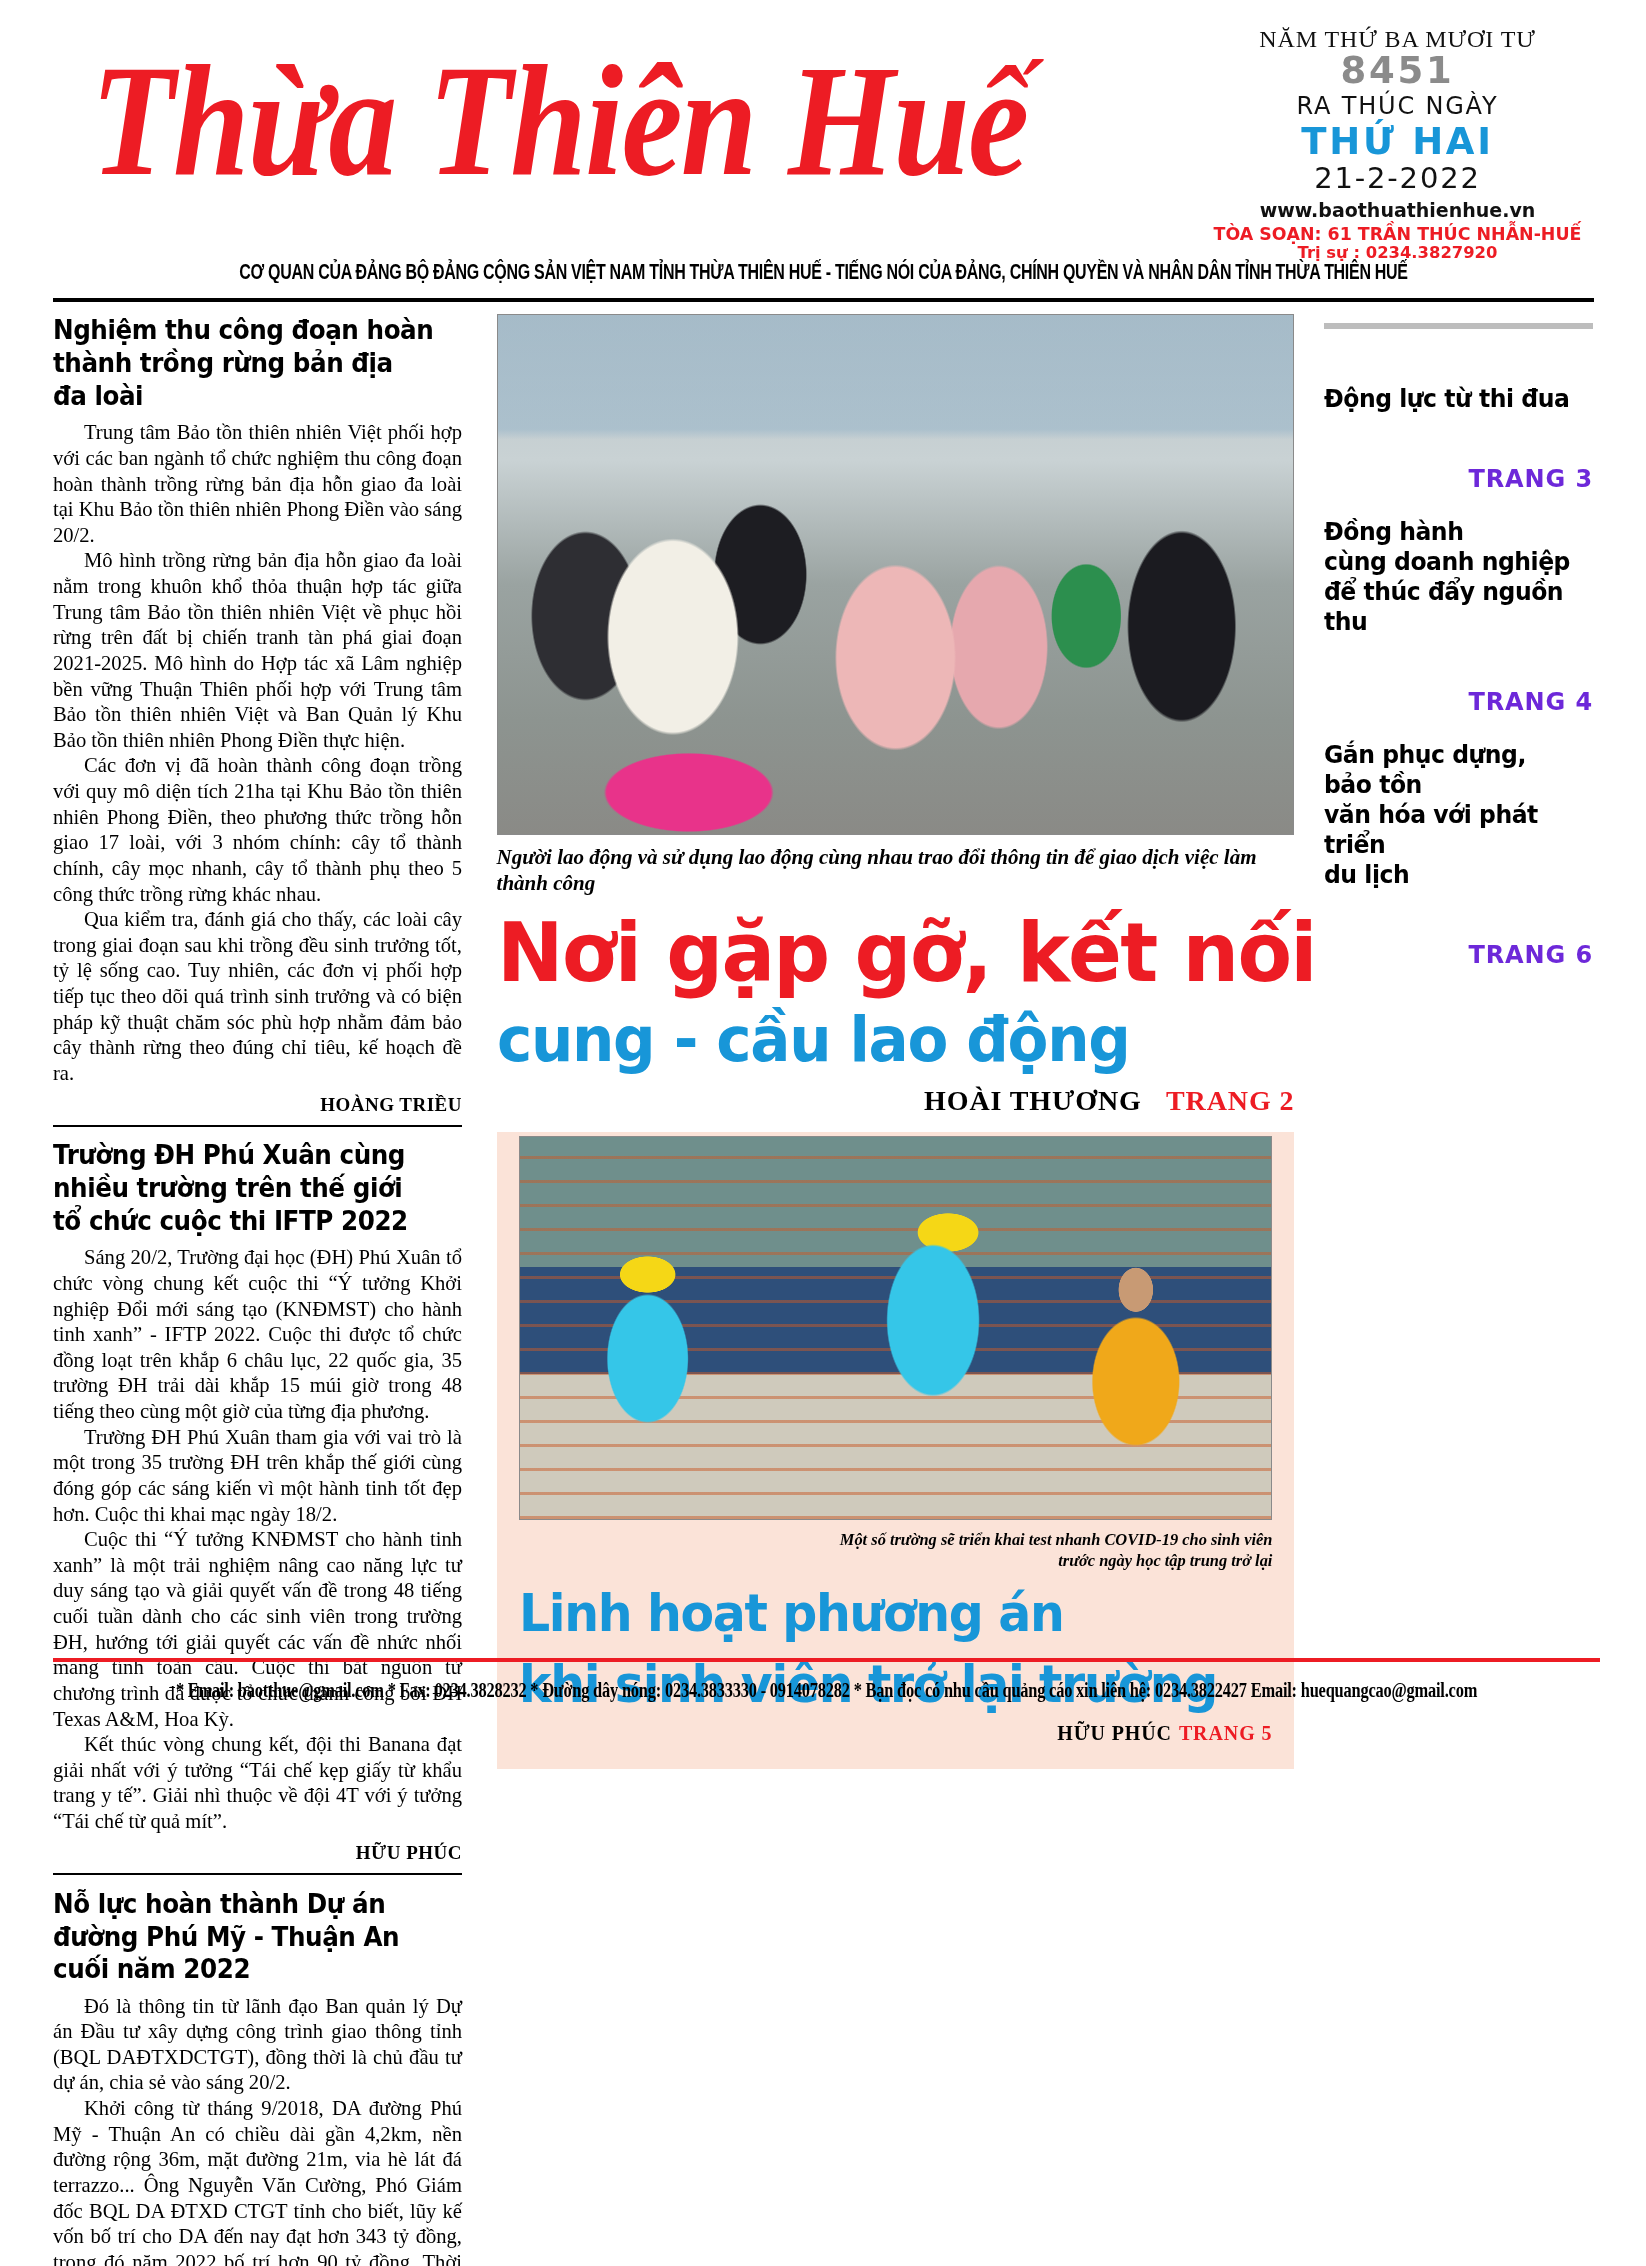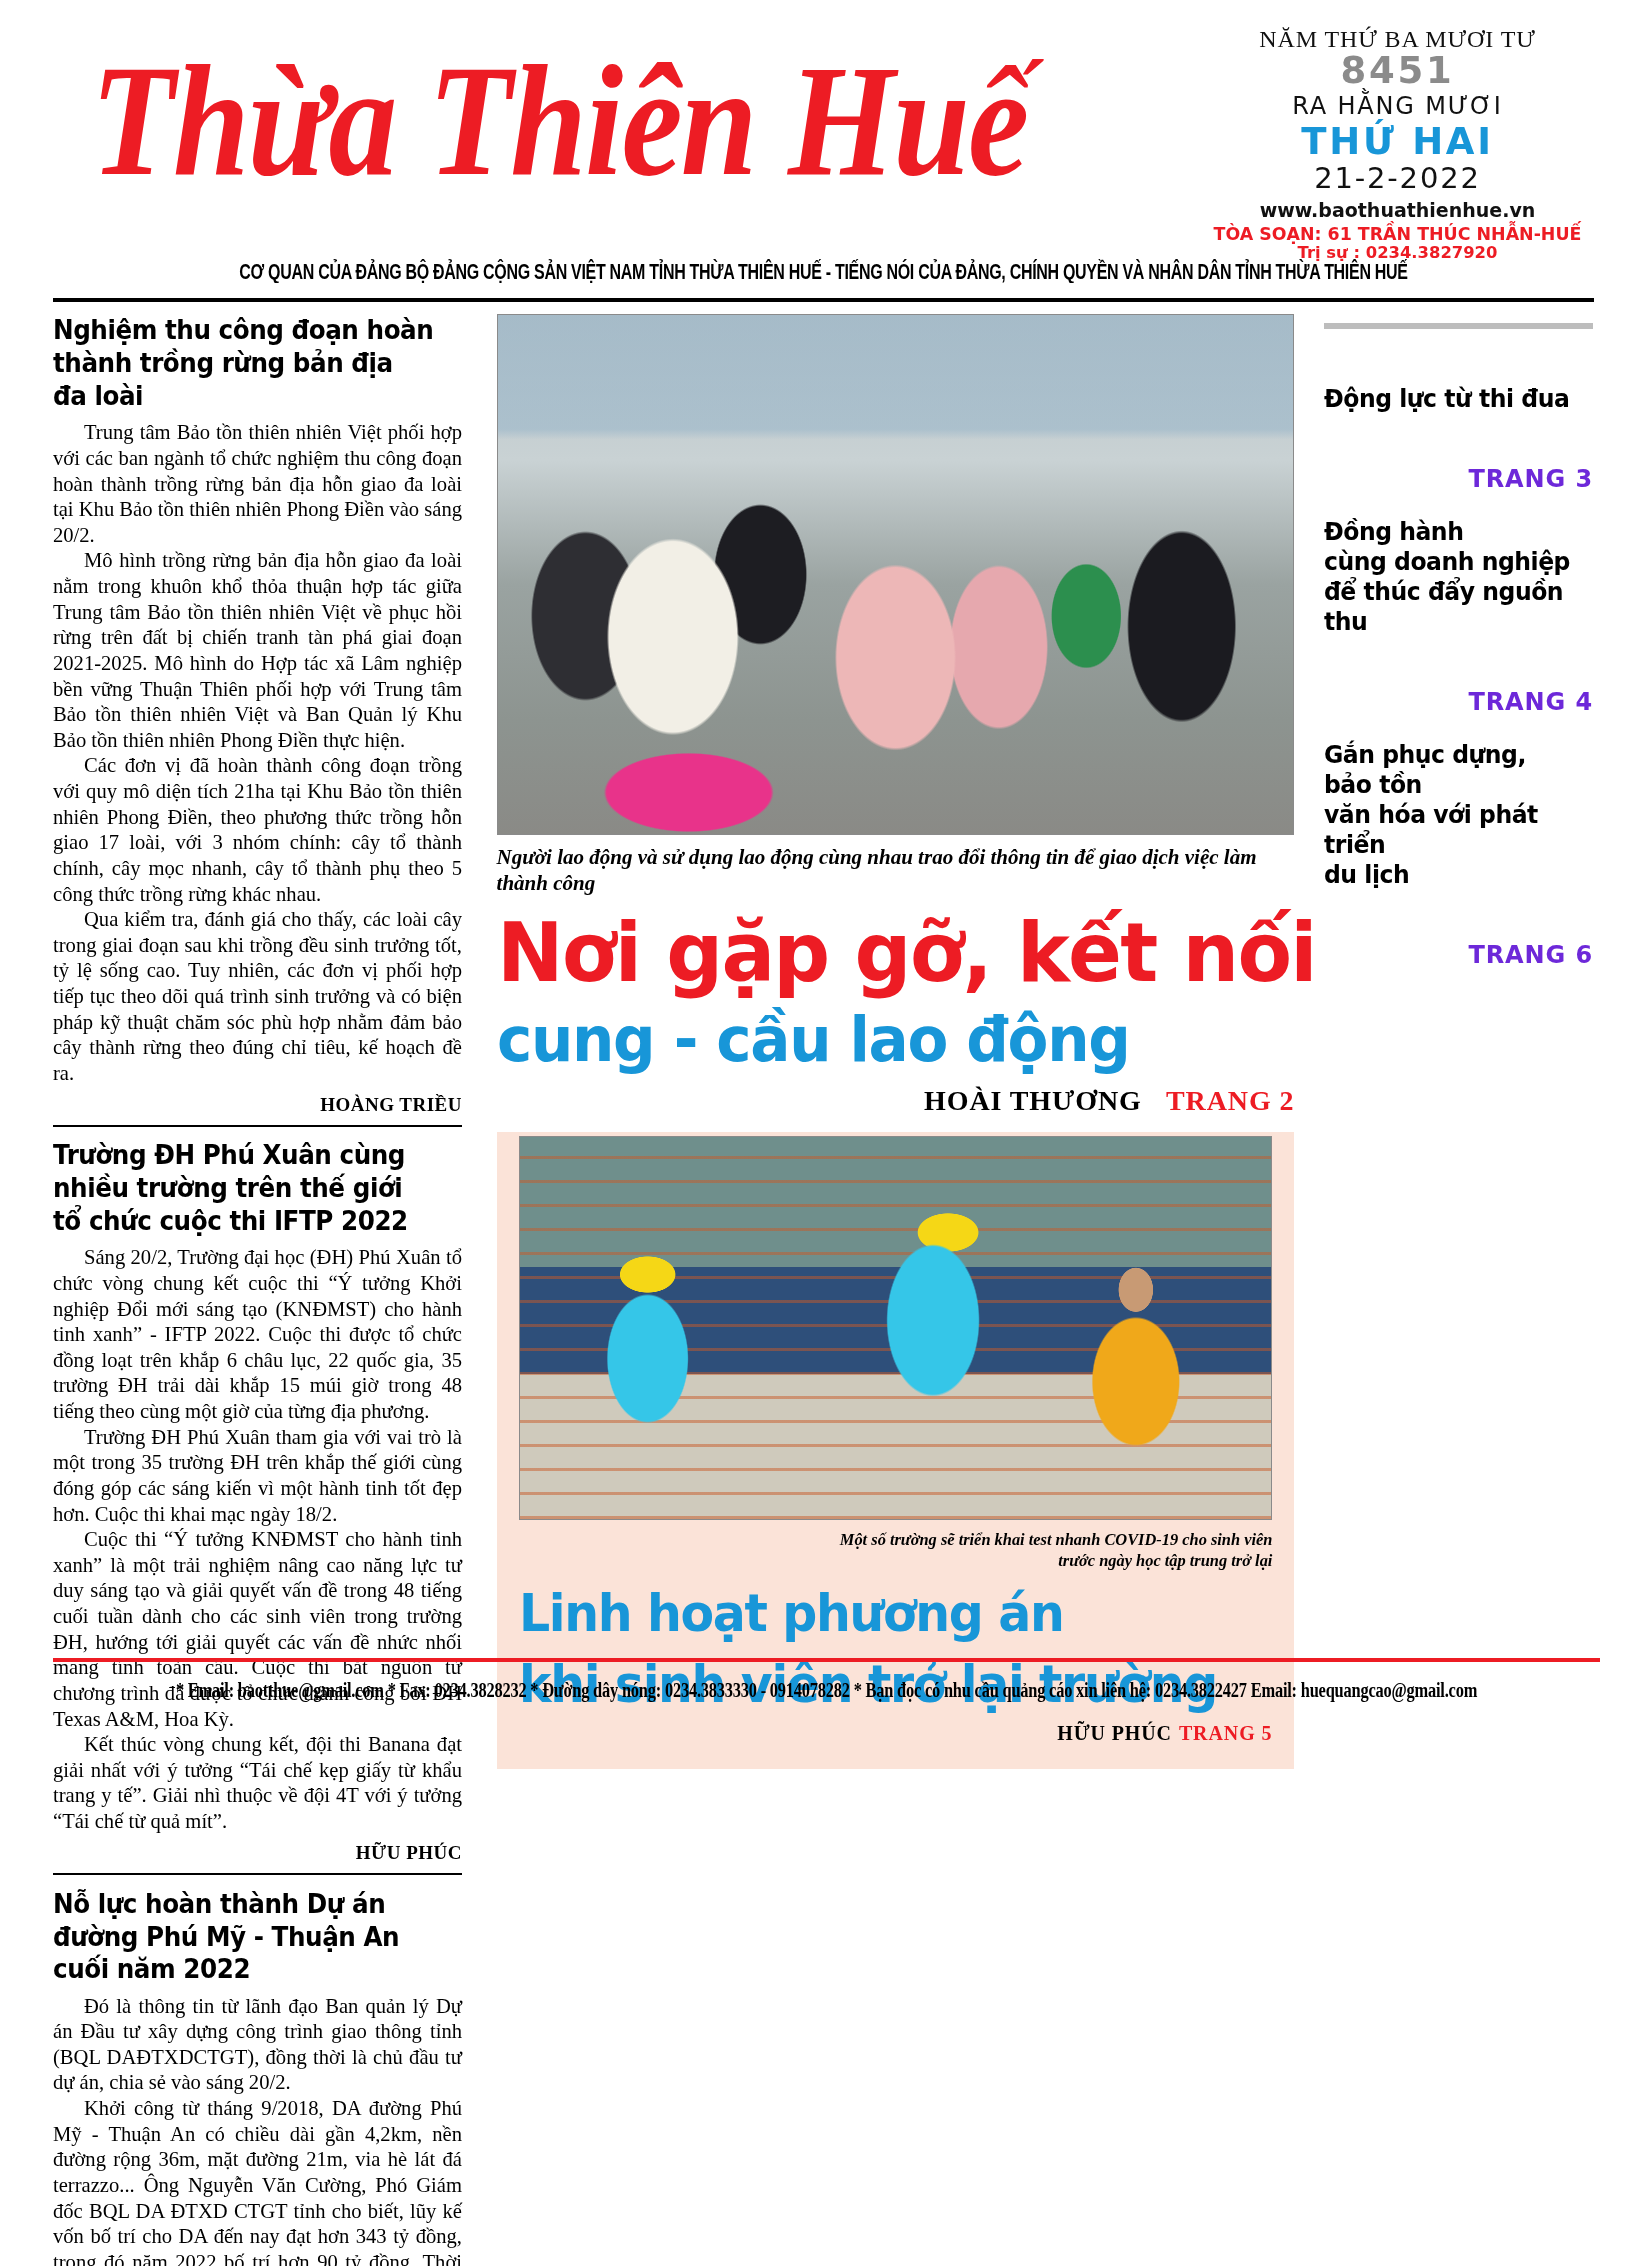--- a/index.html
+++ b/index.html
@@ -246,21 +246,21 @@
 
 <div class="page">
 
   <div class="masthead">
     <div class="masthead-left">
       <div class="logo-title">Thừa Thiên Huế</div>
     </div>
     <div class="masthead-right">
       <div class="mr-year">NĂM THỨ BA MƯƠI TƯ</div>
       <div class="mr-issue">8451</div>
-      <div class="mr-daily">RA HẰNG MƯƠI</div>
+      <div class="mr-daily">RA THÚC NGÀY</div>
       <div class="mr-weekday">THỨ HAI</div>
       <div class="mr-date">21-2-2022</div>
       <div class="mr-web">www.baothuathienhue.vn</div>
       <div class="mr-office">TÒA SOẠN: 61 TRẦN THÚC NHẪN-HUẾ</div>
       <div class="mr-phone">Trị sự : 0234.3827920</div>
     </div>
   </div>
 
   <div class="tagline">CƠ QUAN CỦA ĐẢNG BỘ ĐẢNG CỘNG SẢN VIỆT NAM TỈNH THỪA THIÊN HUẾ - TIẾNG NÓI CỦA ĐẢNG, CHÍNH QUYỀN VÀ NHÂN DÂN TỈNH THỪA THIÊN HUẾ</div>
   <div class="rule-top"></div>

